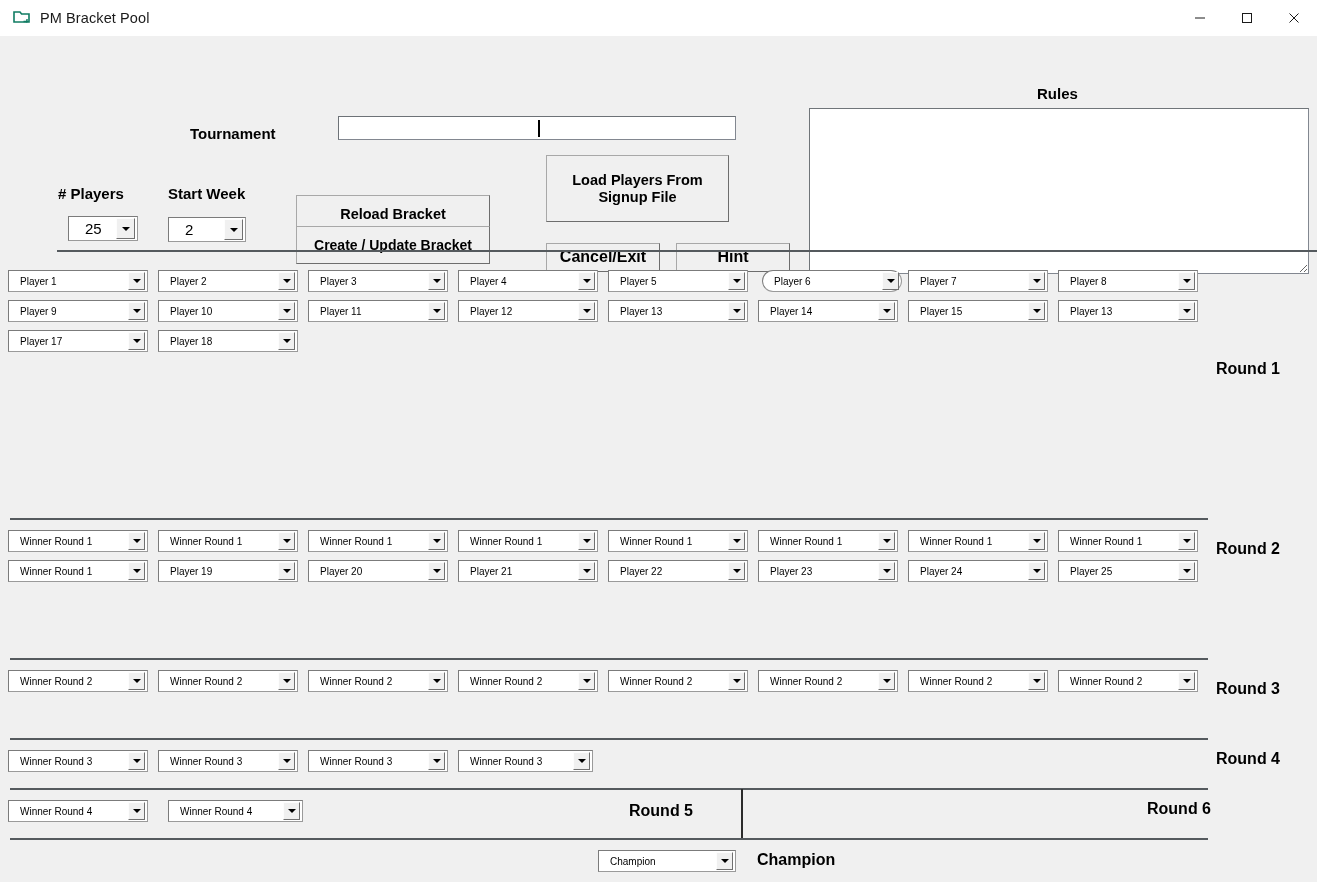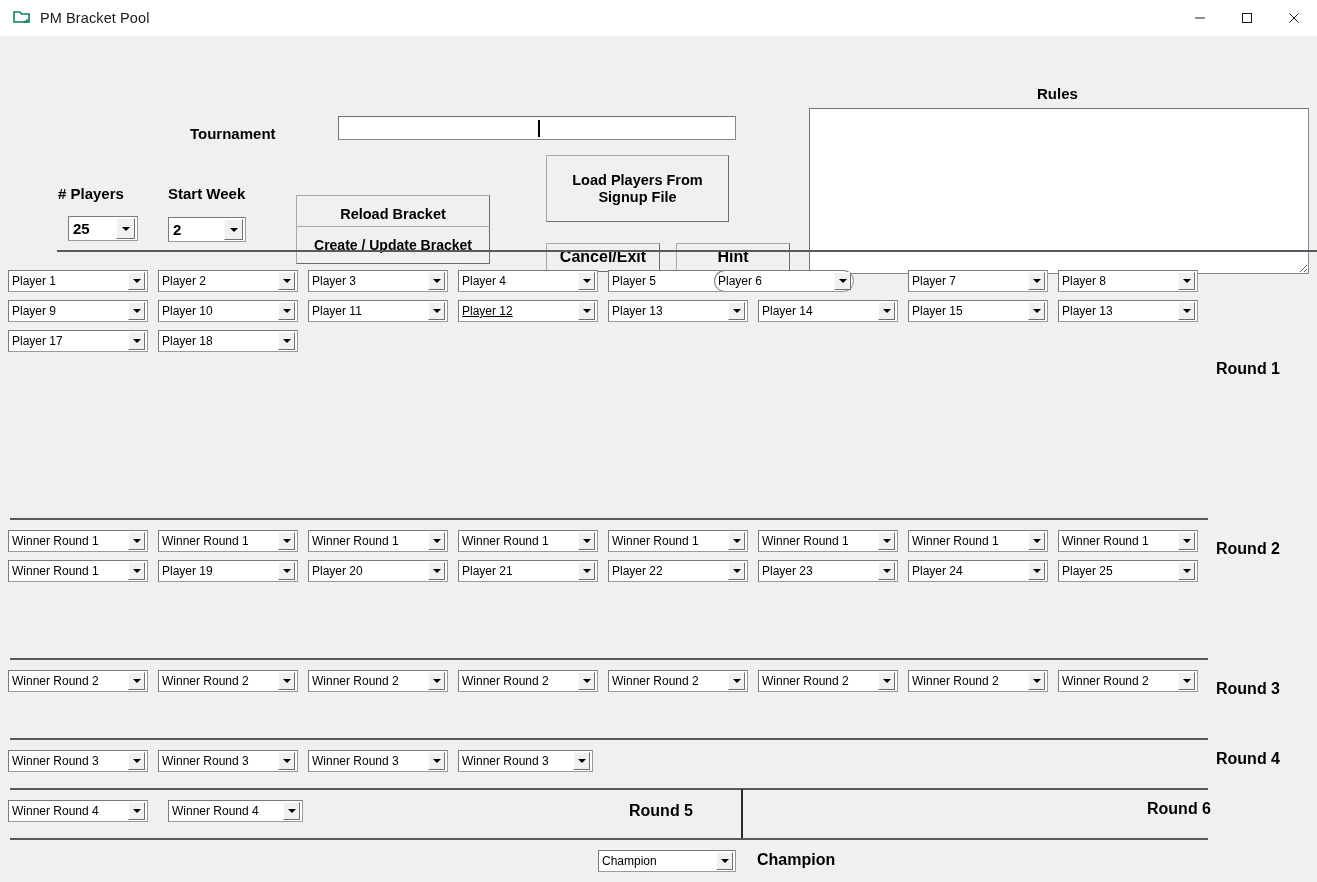--- a/index.html
+++ b/index.html
@@ -143,23 +143,23 @@
     border-top-color: #7b7b7b;
     border-left-color: #7b7b7b;
     box-sizing: border-box;
     display: flex;
     align-items: center;
     cursor: default;
     user-select: none;
   }
   .combo .ctext {
     flex: 1 1 auto;
-    padding-left: 3px;
-    font-family: "Liberation Sans", sans-serif;
-    font-size: 12px;
+    padding-left: 11px;
+    font-family: "Liberation Sans", sans-serif;
+    font-size: 10px;
     color: #000;
     white-space: nowrap;
     overflow: hidden;
   }
   .combo .cbtn {
     flex: 0 0 auto;
     width: 17px;
     height: 18px;
     margin-right: 2px;
     background: #f0f0f0;
@@ -173,21 +173,21 @@
   }
   .arrow {
     width: 0; height: 0;
     border-left: 4px solid transparent;
     border-right: 4px solid transparent;
     border-top: 4px solid #000;
   }
 
   
   .combo-hdr { height: 25px; }
-  .combo-hdr .ctext { font-size: 15px; font-weight: bold; padding-left: 4px; }
+  .combo-hdr .ctext { font-size: 15px; font-weight: normal; padding-left: 16px; }
   .combo-hdr .cbtn { width: 19px; height: 21px; }
 
   
   .hr {
     position: absolute;
     height: 2px;
     background: #555a5e;
   }
   .vr {
     position: absolute;
@@ -310,21 +310,21 @@
       <span class="cbtn">
         <span class="arrow"></span>
       </span>
     </div>
     <div class="combo" style="left: 608px; top: 270px; width: 140px;">
       <span class="ctext">Player 5</span>
       <span class="cbtn">
         <span class="arrow"></span>
       </span>
     </div>
-    <div class="combo" style="left: 714px; top: 270px; width: 140px; border-radius: 11px;">
+    <div class="combo" style="left: 762px; top: 270px; width: 140px; border-radius: 11px;">
       <span class="ctext">Player 6</span>
       <span class="cbtn">
         <span class="arrow"></span>
       </span>
     </div>
     <div class="combo" style="left: 908px; top: 270px; width: 140px; justify-content: center;">
       <span class="ctext">Player 7</span>
       <span class="cbtn">
         <span class="arrow"></span>
       </span>
@@ -346,21 +346,21 @@
       <span class="cbtn">
         <span class="arrow"></span>
       </span>
     </div>
     <div class="combo" style="left: 308px; top: 300px; width: 140px;">
       <span class="ctext">Player 11</span>
       <span class="cbtn">
         <span class="arrow"></span>
       </span>
     </div>
-    <div class="combo" style="left: 458px; top: 300px; width: 140px; text-decoration: underline;">
+    <div class="combo" style="left: 458px; top: 300px; width: 140px;">
       <span class="ctext">Player 12</span>
       <span class="cbtn">
         <span class="arrow"></span>
       </span>
     </div>
     <div class="combo" style="left: 608px; top: 300px; width: 140px;">
       <span class="ctext">Player 13</span>
       <span class="cbtn">
         <span class="arrow"></span>
       </span>

